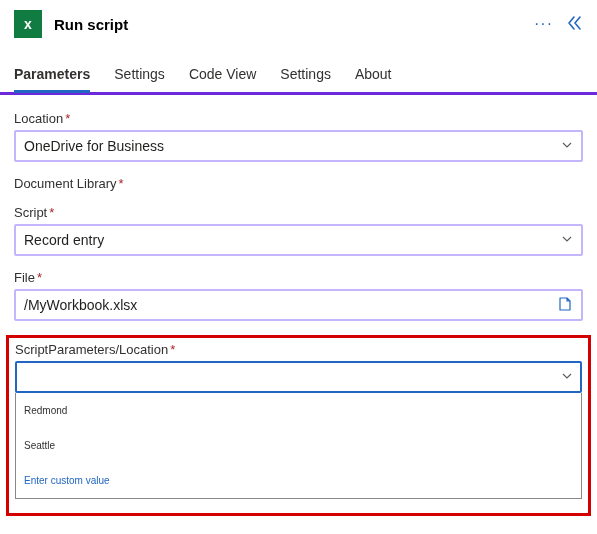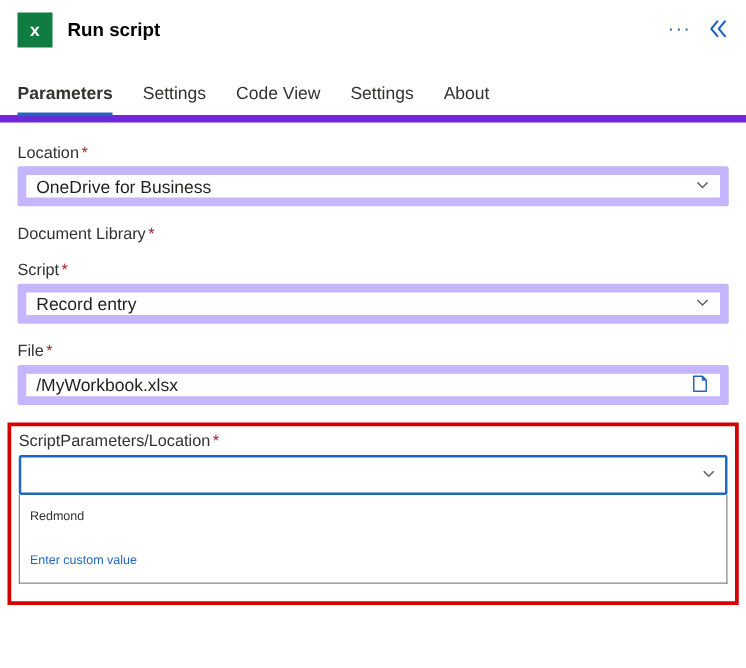--- a/index.html
+++ b/index.html
@@ -43,21 +43,21 @@
     display: flex;
     align-items: center;
     gap: 14px;
   }
   .ellipsis-icon { color: #2266c4; font-size: 16px; letter-spacing: 1px; }
   .collapse-icon { color: #2266c4; }
   .tabs {
     display: flex;
     gap: 24px;
     padding: 22px 14px 0 14px;
-    border-bottom: 6px solid #6d28d9;
+    border-bottom: 3px solid #6d28d9;
     align-items: flex-end;
   }
   .tab {
     padding-bottom: 10px;
     font-size: 14px;
     color: #323130;
     cursor: pointer;
     position: relative;
   }
   .tab.active {
@@ -78,21 +78,21 @@
   }
   .field-label {
     font-size: 13px;
     color: #323130;
     margin-bottom: 4px;
     display: block;
   }
   .req { color: #a4262c; margin-left: 2px; }
   .select-box {
     position: relative;
-    border: 7px solid #c4b5fd;
+    border: 2px solid #c4b5fd;
     border-radius: 2px;
     height: 32px;
     display: flex;
     align-items: center;
     padding: 0 8px;
     background: #fff;
   }
   .select-box.focused {
     border: 2px solid #2266c4;
     padding: 0 7px;
@@ -210,16 +210,17 @@
     <div class="select-box focused">
       <span class="select-value"></span>
       <span class="chevron">
         <svg width="12" height="12" viewBox="0 0 12 12">
             <path d="M2 4 L6 8 L10 4" stroke="#605e5c" stroke-width="1.2" fill="none"></path>
           </svg>
       </span>
     </div>
     <div class="dropdown-list">
       <div class="dropdown-item">Redmond</div>
+      <div class="dropdown-item">Seattle</div>
       <div class="dropdown-item custom">Enter custom value</div>
     </div>
   </div>
 </div>
 
 </body></html>

